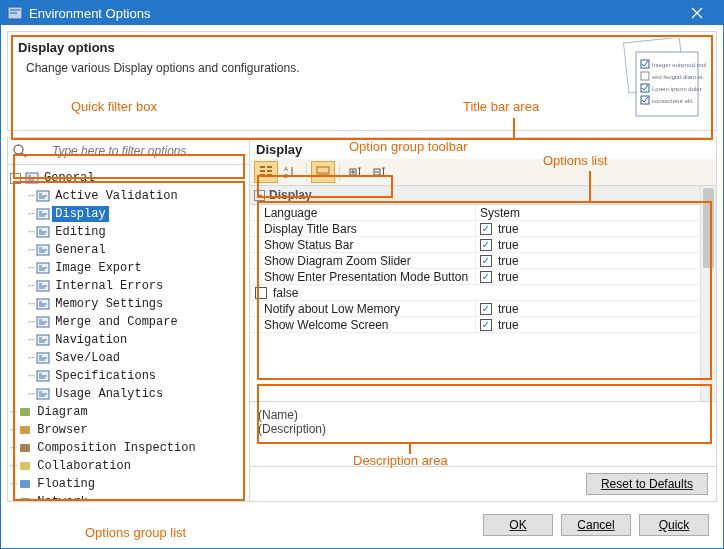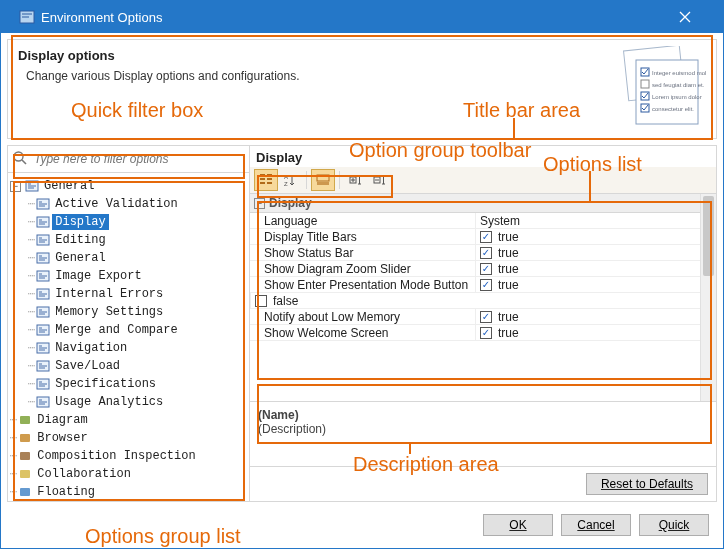--- a/index.html
+++ b/index.html
@@ -1,31 +1,31 @@
 <!DOCTYPE html>
 <html><head>
 <meta charset="utf-8">
 <style>
   * { box-sizing: border-box; }
   html, body { margin: 0; padding: 0; font-family: "Segoe UI", Tahoma, sans-serif; font-size: 12px; color: #222; }
   .window { width: 724px; height: 549px; border: 1px solid #2477c8; background: #fff; position: relative; display: flex; flex-direction: column; }
-  .titlebar { background: #2477c8; color: #fff; height: 32px; display: flex; align-items: center; padding: 0 18px; }
+  .titlebar { background: #2477c8; color: #fff; height: 24px; display: flex; align-items: center; padding: 0 6px; }
   .titlebar .app-icon { width: 16px; height: 16px; margin-right: 6px; display: inline-block; }
   .titlebar .title { flex: 1; font-size: 13px; }
   .titlebar .close { width: 40px; height: 100%; display: flex; align-items: center; justify-content: center; }
   .titlebar .close svg { stroke: #fff; }
   .content { flex: 1; padding: 6px; display: flex; flex-direction: column; gap: 6px; overflow: hidden; }
   .header-box { border: 1px solid #d7d7d7; padding: 8px 10px; position: relative; min-height: 100px; }
   .header-title { font-weight: bold; font-size: 13px; }
   .header-sub { margin: 6px 0 0 8px; color: #333; }
   .header-illus { position: absolute; right: 10px; top: 6px; width: 88px; height: 86px; }
   .body-box { border: 1px solid #d7d7d7; flex: 1; display: flex; flex-direction: column; overflow: hidden; }
   .body-main { flex: 1; display: flex; overflow: hidden; }
   .left-col { width: 242px; border-right: 1px solid #d7d7d7; display: flex; flex-direction: column; overflow: hidden; }
-  .filter-row { border-bottom: 1px solid #d7d7d7; padding: 4px; display: flex; gap: 4px; }
+  .filter-row { border-bottom: 1px solid #d7d7d7; padding: 4px; display: flex; align-items: center; gap: 22px; }
   .filter-row .search-icon { width: 16px; height: 16px; color: #888; }
   .filter-row input { flex: 1; border: none; outline: none; font-size: 12px; font-style: italic; color: #6b6b6b; padding: 2px 2px; }
   .tree { flex: 1; overflow: auto; padding: 4px 2px; }
   .tree-node { white-space: nowrap; padding: 1px 0; display: flex; align-items: center; gap: 2px; line-height: 16px; }
   .tree-indent { display: inline-block; width: 16px; text-align: center; color: #666; font-family: monospace; }
   .tree-toggle { width: 11px; height: 11px; border: 1px solid #888; display: inline-flex; align-items: center; justify-content: center; font-size: 9px; line-height: 1; color: #333; background: #fff; margin-right: 2px; }
   .tree-dots { color: #999; font-family: monospace; letter-spacing: -1px; }
   .tree-icon { width: 14px; height: 14px; display: inline-block; flex: 0 0 14px; }
   .tree-label { padding: 0 3px; font-family: Liberation Mono, monospace; }
   .tree-label.selected { background: #2477c8; color: #fff; }
@@ -40,25 +40,25 @@
   .options-list { flex: 1; overflow: hidden; }
   .opt-group { background: #eeeeee; border-bottom: 1px solid #d7d7d7; padding: 2px 4px; display: flex; align-items: center; gap: 4px; font-weight: 600; color: #555; }
   .opt-group .g-toggle { width: 11px; height: 11px; border: 1px solid #888; display: inline-flex; align-items: center; justify-content: center; font-size: 9px; line-height: 1; }
   .opt-row { display: flex; align-items: center; border-bottom: 1px solid #eee; height: 16px; }
   .opt-name { width: 225px; padding-left: 14px; }
   .opt-val { flex: 1; display: flex; align-items: center; gap: 6px; padding-left: 4px; border-left: 1px solid #eee; height: 100%; }
   .chk { width: 12px; height: 12px; border: 1px solid #555; display: inline-flex; align-items: center; justify-content: center; font-size: 10px; line-height: 1; color: #2060c0; background: #fff; }
   .scroll-track { width: 16px; background: #f0f0f0; border-left: 1px solid #e0e0e0; position: relative; }
   .scroll-thumb { position: absolute; left: 2px; right: 2px; top: 2px; height: 80px; background: #c8c8c8; border-radius: 2px; }
   .desc-box { padding: 6px 8px; height: 64px; color: #444; }
-  .desc-name { font-weight: bold; }
+  .desc-name { font-weight: normal; }
   .button-row { padding: 6px 8px; display: flex; justify-content: flex-end; gap: 8px; text-decoration: underline; }
   .button-row.inner { border-top: 1px solid #d7d7d7; }
   button.win { font-family: inherit; font-size: 12px; padding: 3px 14px; min-width: 70px; background: #e1e1e1; border: 1px solid #adadad; }
-  .annot { position: absolute; color: #e5690a; font-size: 20px; font-weight: 500; pointer-events: none; z-index: 50; white-space: nowrap; }
+  .annot { position: absolute; color: #e5690a; font-size: 13px; font-weight: 500; pointer-events: none; z-index: 50; white-space: nowrap; }
   .annot-line { position: absolute; background: #e5690a; pointer-events: none; z-index: 49; }
   .annot-box { position: absolute; border: 2px solid #e5690a; pointer-events: none; z-index: 48; }
 </style>
 </head>
 <body>
 
 <div class="window">
   <div class="titlebar">
     <span class="app-icon">
       <svg viewBox="0 0 16 16" width="16" height="16">

